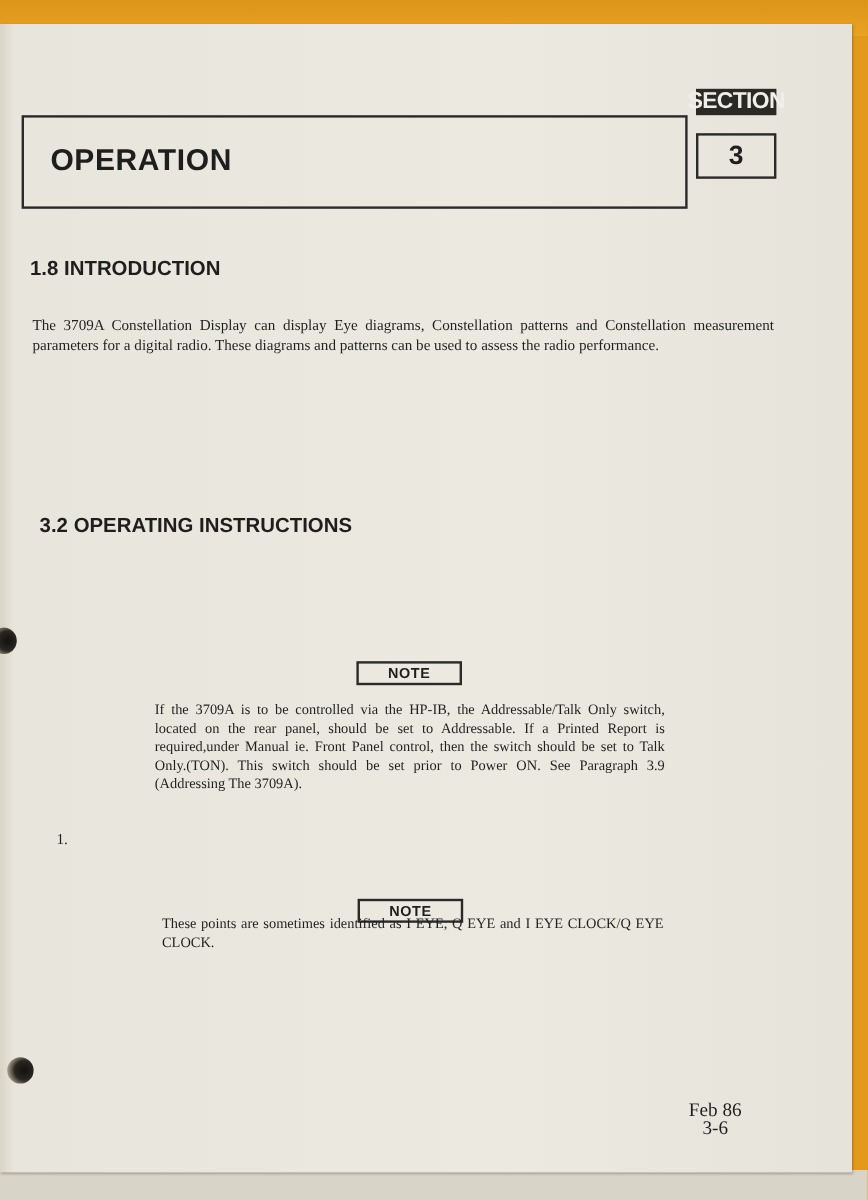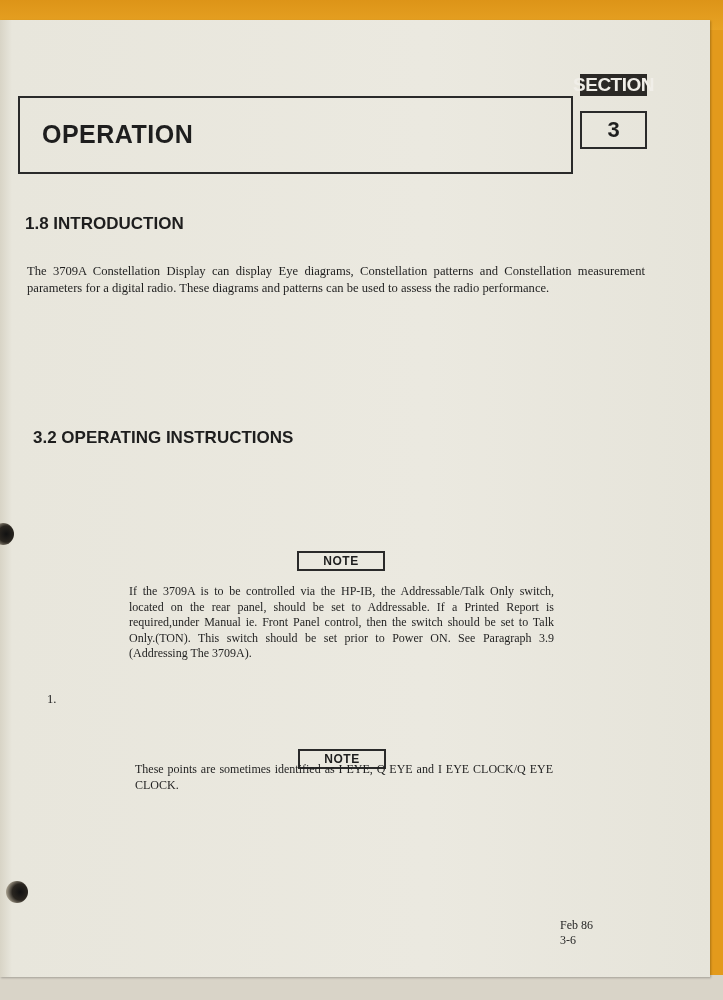--- a/index.html
+++ b/index.html
@@ -58,21 +58,21 @@
     position:absolute; width:88px; height:20px; border:2px solid #2a2a2a; box-sizing:border-box;
     font-family:"Liberation Sans", sans-serif; font-weight:bold; font-size:12px;
     display:flex; align-items:center; justify-content:center; color:#1e1e1e; letter-spacing:0.5px;
   }
   .note-text {
     position:absolute; font-weight:normal; font-size:12px; line-height:15.5px; color:#1f1f1f;
     text-align:justify;
   }
   .step-num { position:absolute; font-size:12.6px; color:#1f1f1f; }
   .footer {
-    position:absolute; font-size:12px; color:#1f1f1f; text-align:left; line-height:15px;
+    position:absolute; font-size:16px; color:#1f1f1f; text-align:center; line-height:15px;
   }
   .hole {
     position:absolute; width:22px; height:22px; border-radius:50%;
     background:radial-gradient(circle at 65% 50%, #111 0%, #2a2620 45%, #9c9483 75%, #d8d4c6 100%);
   }
 </style>
 </head>
 <body>
 
 <div class="bg-top"></div>

